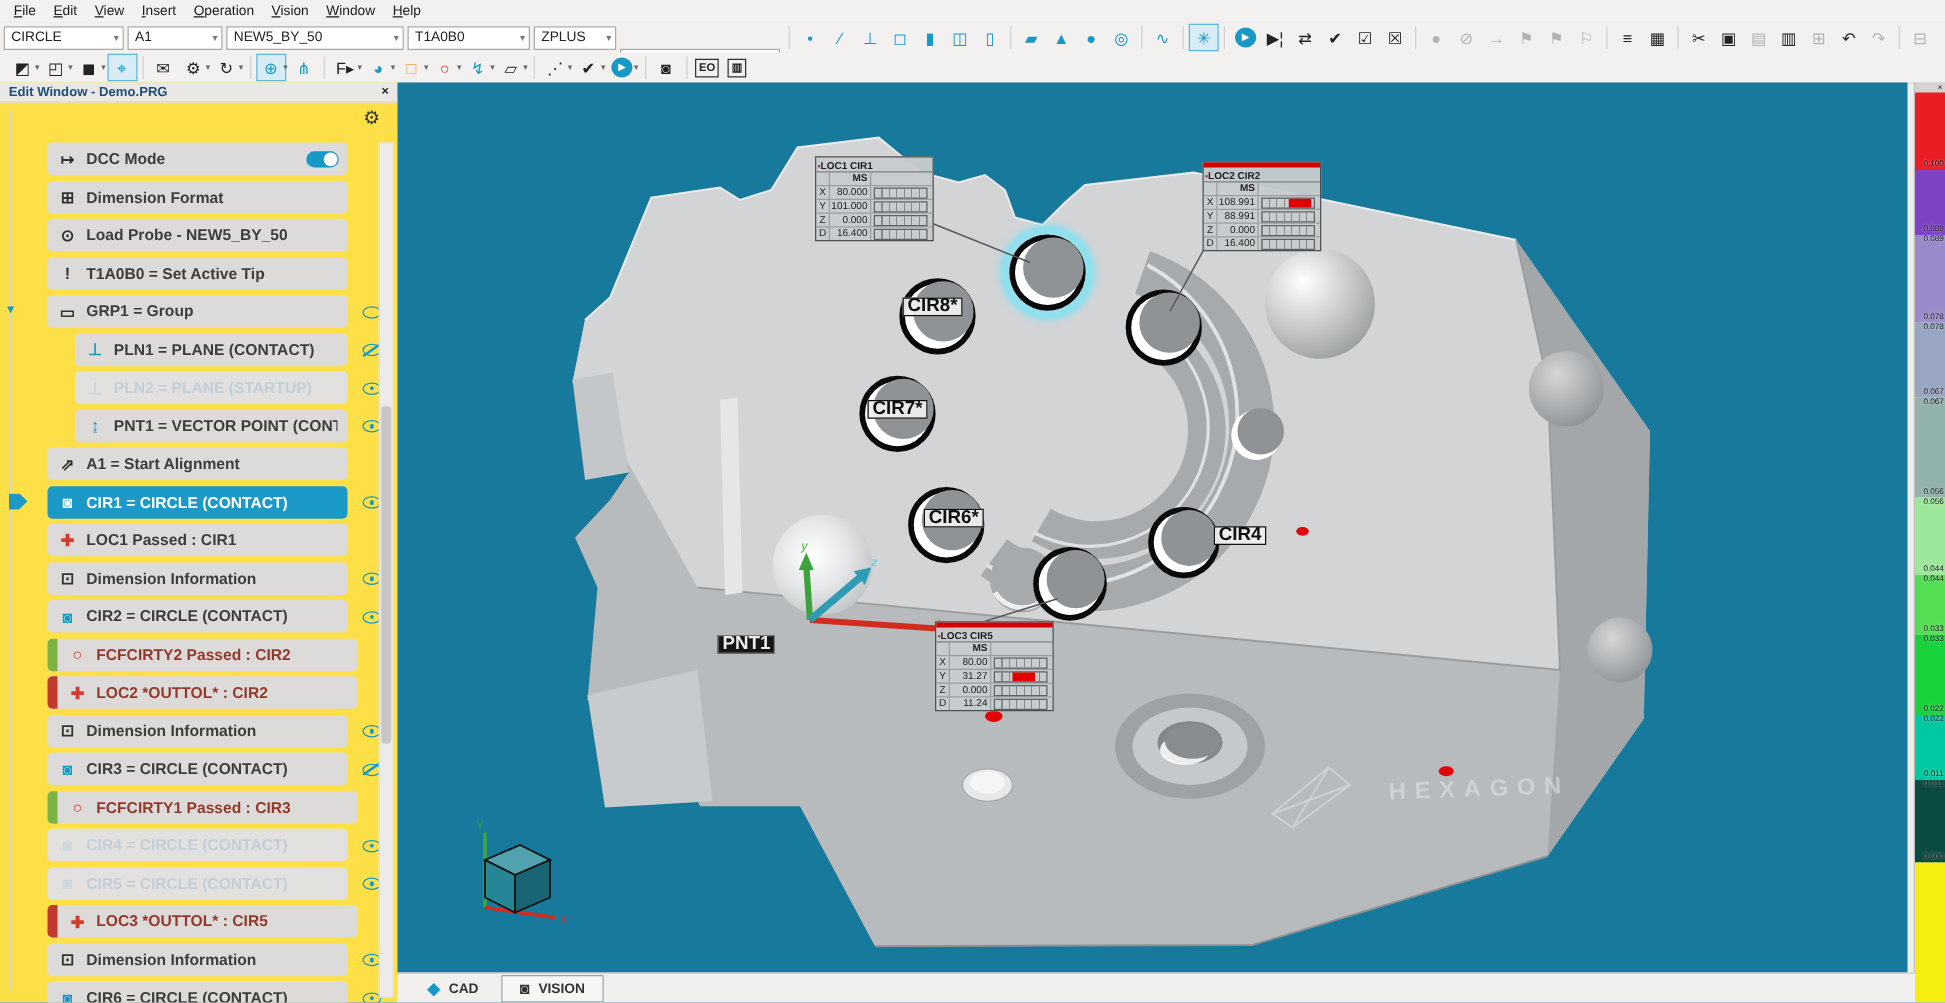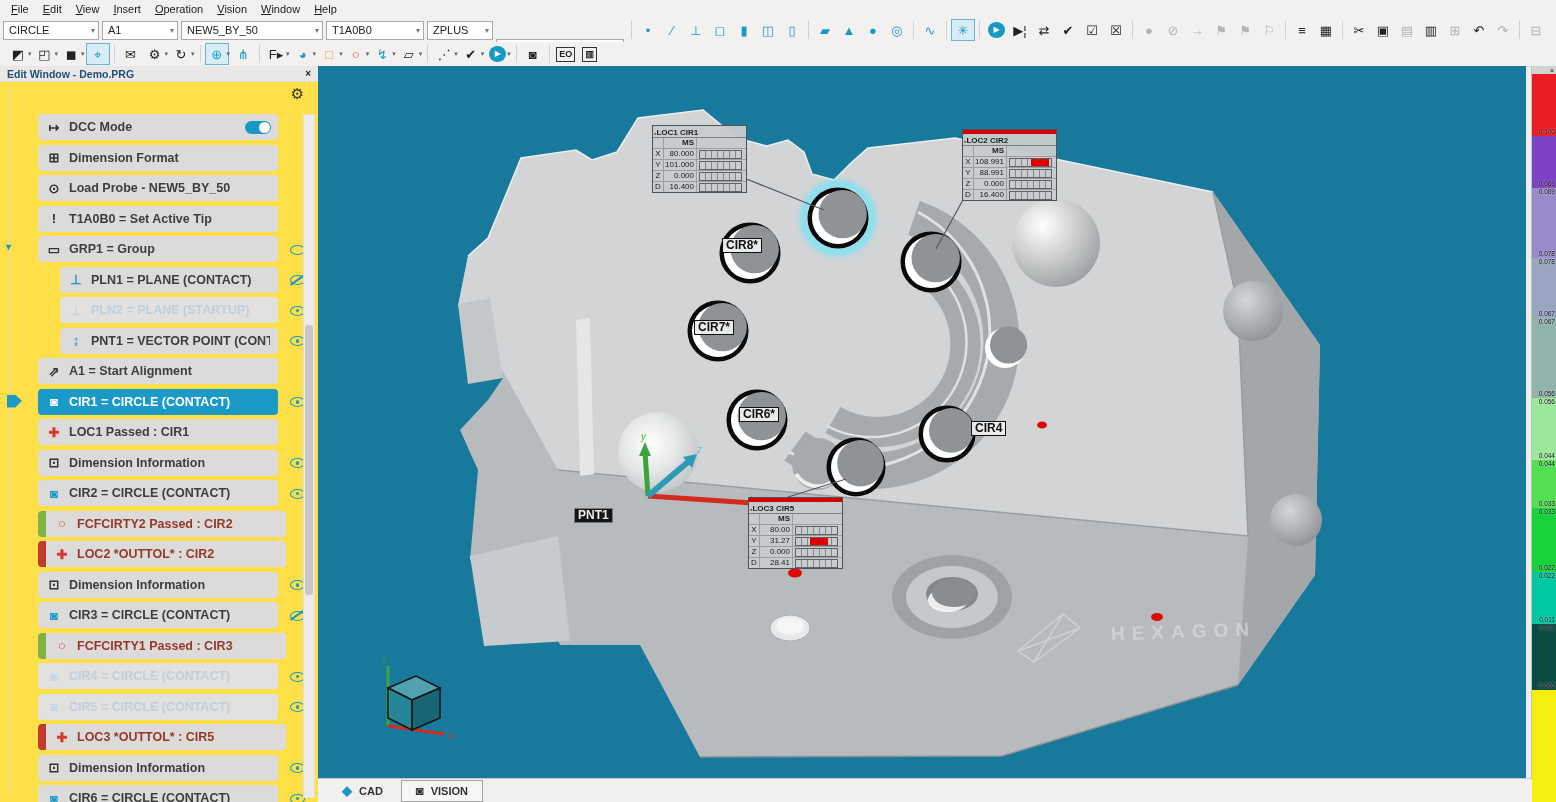--- a/index.html
+++ b/index.html
@@ -61,21 +61,21 @@
                    transform:rotate(-35deg)}
   .marker{position:absolute;left:-31px;top:6px;width:15px;height:13px;background:#1B9AC8;
           clip-path:polygon(0 0,55% 0,100% 50%,55% 100%,0 100%)}
   .expander{position:absolute;left:-32px;top:5px;font-size:10px;color:#1799C6}
   #ew-scroll{position:absolute;right:3px;top:48px;bottom:4px;width:10px;background:#ECEBEA;border:1px solid #E0DFDE}
   #ew-thumb{position:absolute;left:1px;right:1px;top:210px;height:270px;background:#C8C7C6;border-radius:3px}
   
   #vp{position:absolute;left:318px;top:66px;width:1208px;height:713px;background:#17799B;overflow:hidden}
   #vp svg{position:absolute;left:0;top:0}
   .tag{position:absolute;background:rgba(238,238,238,0.95);border:1px solid #101010;color:#101010;
-       font-size:12px;font-weight:bold;height:13px;line-height:12px;padding:0 3px;white-space:nowrap}
+       font-size:15px;font-weight:bold;height:13px;line-height:12px;padding:0 3px;white-space:nowrap}
   .tag.dark{background:#151515;color:#ECECEC;border-color:#777}
   .meas{position:absolute;width:93px;background:rgba(199,203,205,0.96);border:1px solid #4E5254;
         font-size:8px;color:#1d1d1d}
   .meas .redstrip{height:4px;background:#D40000}
   .meas .ttl{display:flex;align-items:flex-end;height:11px;border-bottom:1px solid #7E8183;padding-left:1px;gap:0}
   .meas .ttl .ticon{font-size:7px;color:#8C4040}
   .meas .ttl .ttext{font-weight:bold;font-size:8px}
   .mrow{display:grid;grid-template-columns:11px 33px 47px;height:10px;align-items:center;border-bottom:1px solid #9B9EA0}
   .mrow:last-child{border-bottom:none}
   .mrow .ax{border-right:1px solid #9B9EA0;text-align:center;height:100%;line-height:10px}
@@ -582,21 +582,21 @@
           <span class="redseg" style="left: 34%; width: 44%;"></span>
         </span>
       </div>
       <div class="mrow">
         <span class="ax">Z</span>
         <span class="val">0.000</span>
         <span class="gauge"></span>
       </div>
       <div class="mrow">
         <span class="ax">D</span>
-        <span class="val">28.41</span>
+        <span class="val">11.24</span>
         <span class="gauge"></span>
       </div>
     </div>
   </div>
 
 <div id="cbar">
   <div id="cbar-head">
     <span>×</span>
   </div>
   <div id="cbar-stack">

